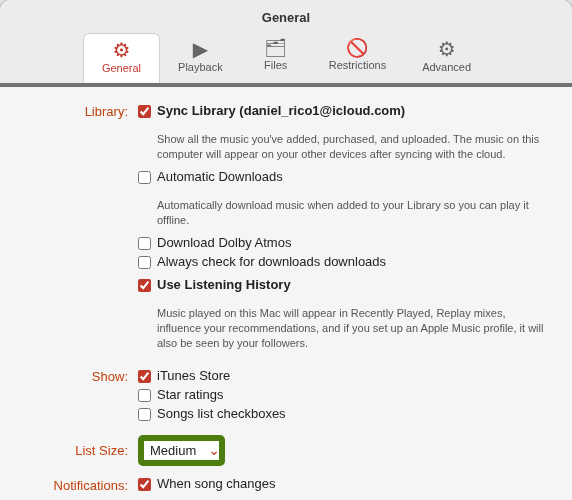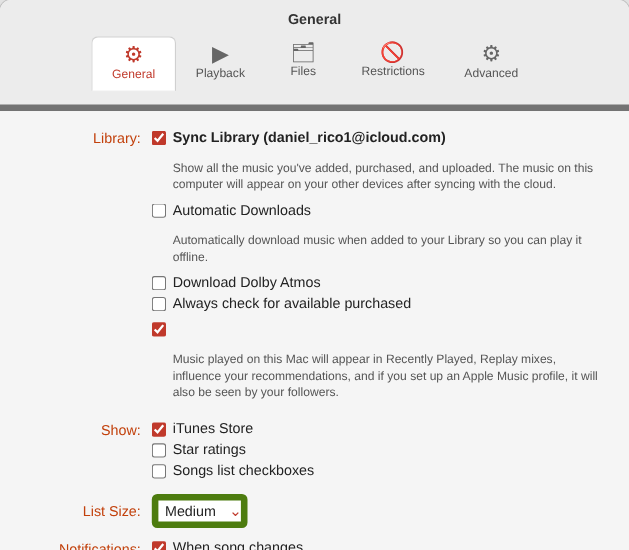--- a/index.html
+++ b/index.html
@@ -17,22 +17,22 @@
       min-height: 500px;
       background: #f5f5f5;
       border-radius: 10px;
       box-shadow: 0 10px 40px rgba(0,0,0,0.35), 0 0 0 1px rgba(0,0,0,0.15);
       overflow: hidden;
       display: flex;
       flex-direction: column;
     }
     .titlebar {
       background: #ececec;
-      border-bottom: 6px solid #737373;
-      padding: 10px 0 12px 0;
+      border-bottom: 4px solid #737373;
+      padding: 10px 0 0 0;
       display: flex;
       flex-direction: column;
       align-items: center;
     }
     .window-title {
       font-size: 13px;
       font-weight: 600;
       color: #333;
       margin-bottom: 8px;
     }
@@ -245,25 +245,26 @@
         </div>
         <div class="desc-text">Automatically download music when added to your Library so you can play it offline.</div>
 
         <div class="checkbox-row" style="margin-bottom:4px;">
           <input type="checkbox" style="">
           <span class="checkbox-label normal">Download Dolby Atmos</span>
         </div>
 
         <div class="checkbox-row" style="margin-bottom:8px;">
           <input type="checkbox" style="">
-          <span class="checkbox-label normal">Always check for available purchased</span>
+          <span class="checkbox-label normal">Always check for downloads downloads</span>
         </div>
 
         <div class="checkbox-row">
           <input type="checkbox" checked="" style="">
+          <span class="checkbox-label">Use Listening History</span>
         </div>
         <div class="desc-text">Music played on this Mac will appear in Recently Played, Replay mixes, influence your recommendations, and if you set up an Apple Music profile, it will also be seen by your followers.</div>
       </div>
     </div>
 
     <div class="row">
       <div class="label-col">Show:</div>
       <div class="control-col">
         <div class="checkbox-row">
           <input type="checkbox" checked="" style="">

